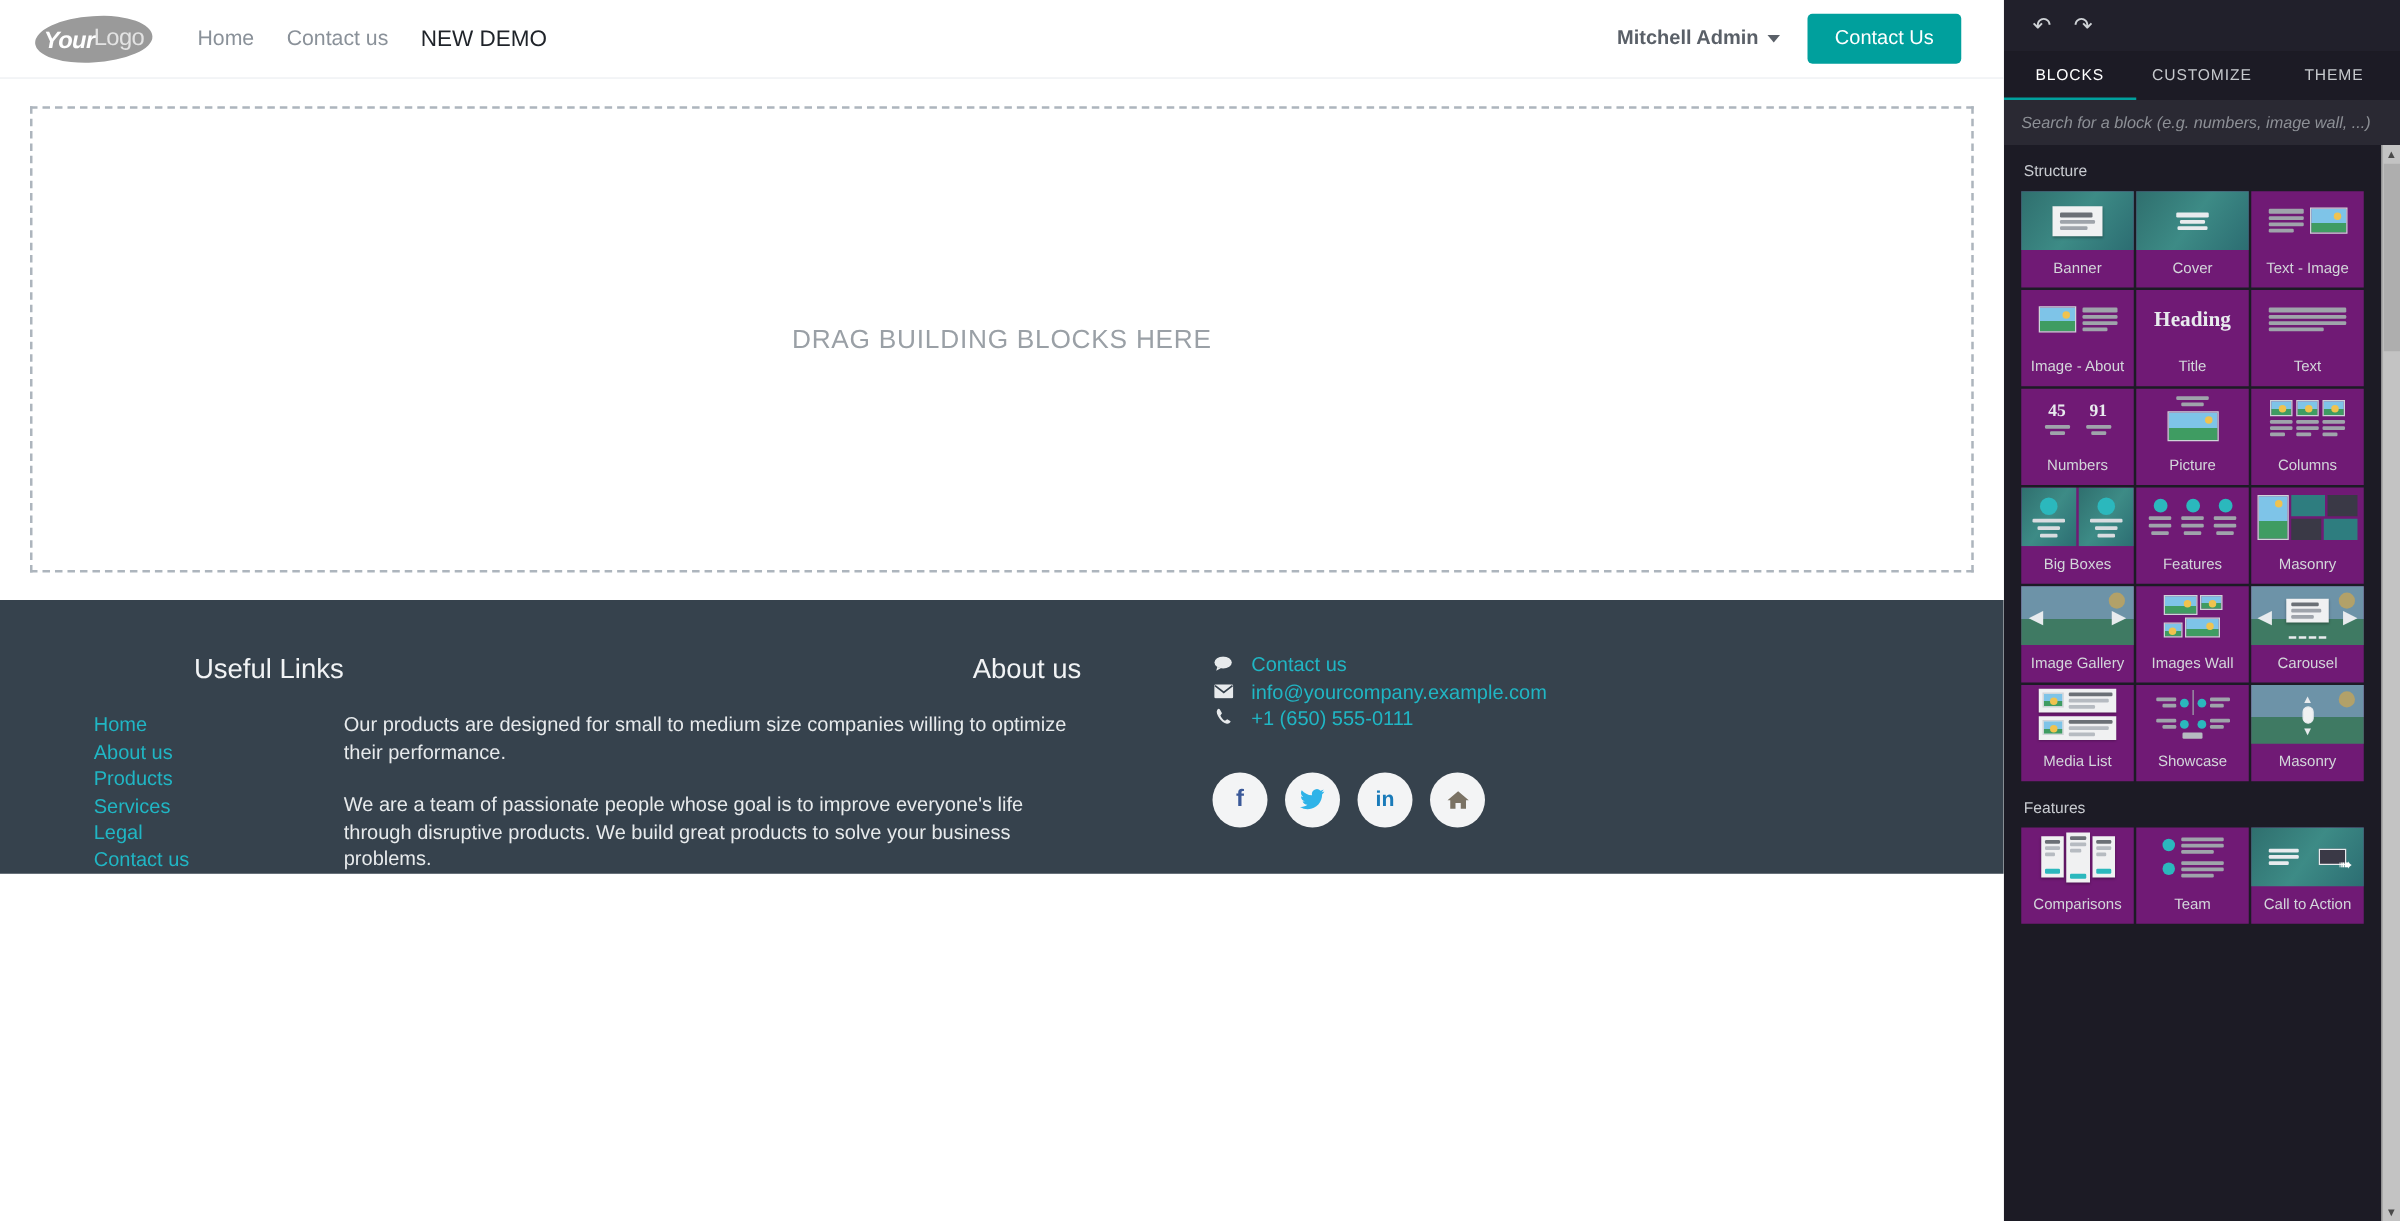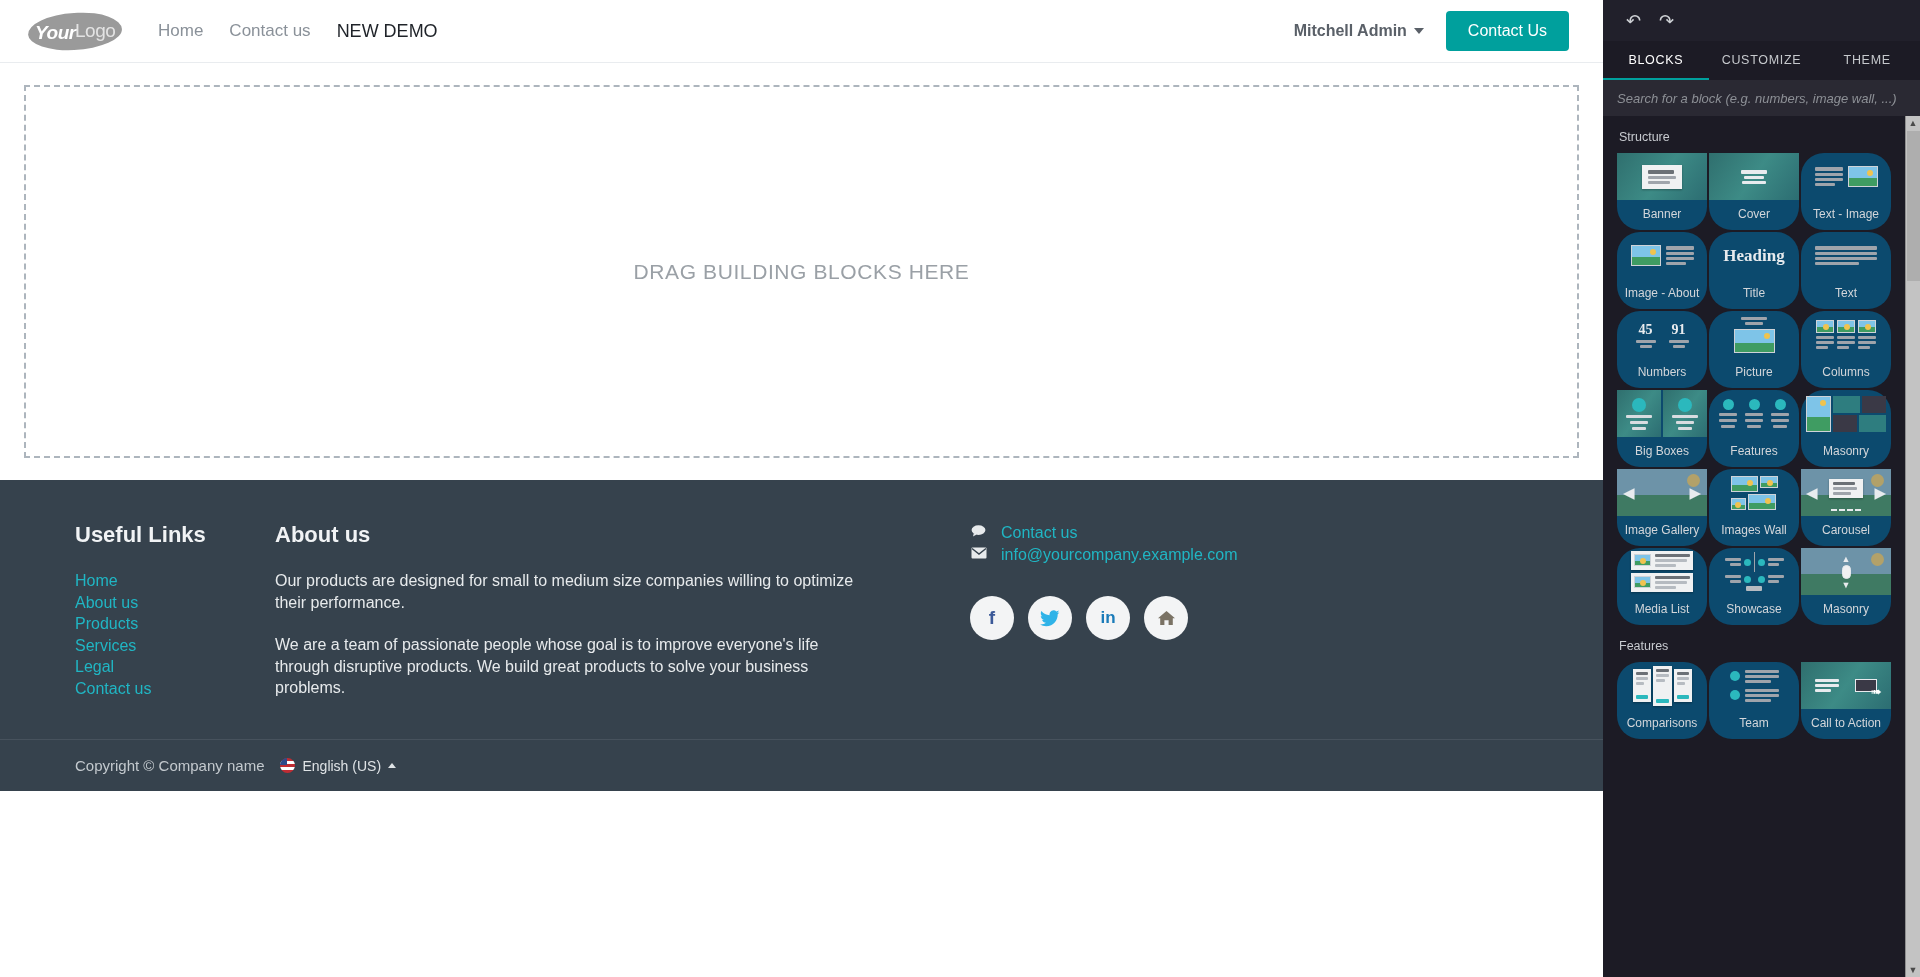--- a/index.html
+++ b/index.html
@@ -62,21 +62,21 @@
     font-size: 21px; color: #9aa0a6; letter-spacing: .6px;
   }
 
   
   .site-footer { background: #36424d; color: #dfe3e6; padding: 42px 0 0 0; }
   .footer-cols { display: flex; padding: 0 75px 0 75px; }
   .fc-links { width: 200px; }
   .fc-about { width: 590px; }
   .fc-spacer { width: 105px; }
   .fc-connect { width: 400px; }
-  .footer-title { font-size: 22px; font-weight: 700; color: #f1f3f5; margin-bottom: 22px; }
+  .footer-title { font-size: 22px; font-weight: 400; color: #f1f3f5; margin-bottom: 22px; text-align: right; }
   .footer-link {
     display: block; color: #20b6c4; font-size: 16px; text-decoration: none;
     line-height: 21.5px; cursor: pointer;
   }
   .about-p { font-size: 16px; line-height: 21.5px; color: #e7eaec; }
   .about-p + .about-p { margin-top: 21px; }
   .contact-row { display: flex; align-items: center; gap: 14px; line-height: 21.5px; }
   .contact-ico { width: 17px; color: #e7eaec; font-size: 14px; text-align: center; display:inline-block; }
   .contact-link { color: #20b6c4; font-size: 16px; text-decoration: none; cursor: pointer; }
   .socials { display: flex; gap: 14px; margin-top: 31px; }
@@ -147,21 +147,21 @@
     color: #f97316; font-size: 13px; font-style: italic; font-family: inherit;
   }
   .search-input::placeholder { color: #8d9096; font-style: italic; }
 
   .panel-body { flex: 1; overflow: hidden; position: relative; display: flex; }
   .blocks-scroll { flex: 1; overflow: hidden; padding: 0 0 0 0; }
   .section-label {
     font-size: 12.5px; color: #c8cbd0; padding: 14px 16px 9px;
   }
   .block-grid { display: grid; grid-template-columns: repeat(3, 1fr); gap: 2px; padding: 0 14px; }
-  .block-card { background: #0c4a6e; cursor: pointer; border-radius: 23px; }
+  .block-card { background: #701a75; cursor: pointer; }
   .block-thumb {
     height: 47px; display: flex; align-items: center; justify-content: center;
     overflow: hidden; position: relative;
   }
   .block-name {
     font-size: 12px; color: #d3d6da; text-align: center; padding: 7px 2px 9px;
     white-space: nowrap; overflow: hidden; text-overflow: ellipsis;
   }
   .teal-bg {
     background: linear-gradient(125deg, #2f6f6e 0%, #3d8b86 50%, #2c6d72 100%);
@@ -263,46 +263,46 @@
           <div class="contact-row">
             <span class="contact-ico">
               <svg width="16" height="12" viewBox="0 0 16 12">
                   <rect x="0.5" y="0.5" width="15" height="11" rx="1" fill="#e7eaec"></rect>
                   <path d="M1 1.5 L8 7 L15 1.5" stroke="#36424d" stroke-width="1.4" fill="none"></path>
                 </svg>
             </span>
             <a class="contact-link" href="#">info@yourcompany.example.com</a>
           </div>
 
+          <div class="contact-row">
+            <span class="contact-ico">
+              <svg width="14" height="14" viewBox="0 0 14 14">
+                  <path d="M2.5 1 C1 2.5 1 4 2.5 7 C4.5 10.5 7 12.5 9.5 13 C11 13.2 12.2 12 12.5 11 L9.8 9.3 L8 10.6 C6.4 9.8 4.9 8 4.3 6.3 L5.6 4.6 L3.8 1.3 Z" fill="#e7eaec"></path>
+                </svg>
+            </span>
+            <a class="contact-link" href="#">+1 (650) 555-0111</a>
+          </div>
 
           <div class="socials">
             <div class="social s-fb">f</div>
             <div class="social s-tw">
               <svg width="20" height="17" viewBox="0 0 20 17">
                   <path d="M19.5 2.2c-.7.3-1.5.5-2.3.6.8-.5 1.4-1.3 1.7-2.2-.8.5-1.6.8-2.5 1A4 4 0 0 0 9.6 5.2c-3.3-.2-6.2-1.7-8.2-4.1-.4.6-.6 1.3-.6 2.1 0 1.4.7 2.6 1.8 3.3-.7 0-1.3-.2-1.8-.5v.1c0 1.9 1.4 3.5 3.2 3.9-.3.1-.7.1-1.1.1-.3 0-.5 0-.8-.1.5 1.6 2 2.8 3.8 2.8-1.4 1.1-3.1 1.7-5 1.7H0a11.4 11.4 0 0 0 6.2 1.8c7.4 0 11.5-6.1 11.5-11.5v-.5c.8-.6 1.4-1.3 1.8-2.2z" fill="#2fb3e8"></path>
                 </svg>
             </div>
             <div class="social s-in">in</div>
             <div class="social s-hm">
               <svg width="19" height="16" viewBox="0 0 19 16">
                   <path d="M9.5 1 L18 8.2 L15.8 8.2 L15.8 15 L11.6 15 L11.6 10.3 L7.4 10.3 L7.4 15 L3.2 15 L3.2 8.2 L1 8.2 Z" fill="#7a7264"></path>
                 </svg>
             </div>
           </div>
         </div>
       </div>
 
-      <div class="footer-bottom">
-        <div class="copyright">Copyright © Company name</div>
-        <div class="lang-sel">
-          <span class="flag"></span>
-          <span class="lang-txt">English (US)</span>
-          <span class="caret-up"></span>
-        </div>
-      </div>
     </div>
   </div>
 
   <div class="panel">
 
     <div class="panel-top">
       <span class="icon-btn">↶</span>
       <span class="icon-btn">↷</span>
     </div>
 

